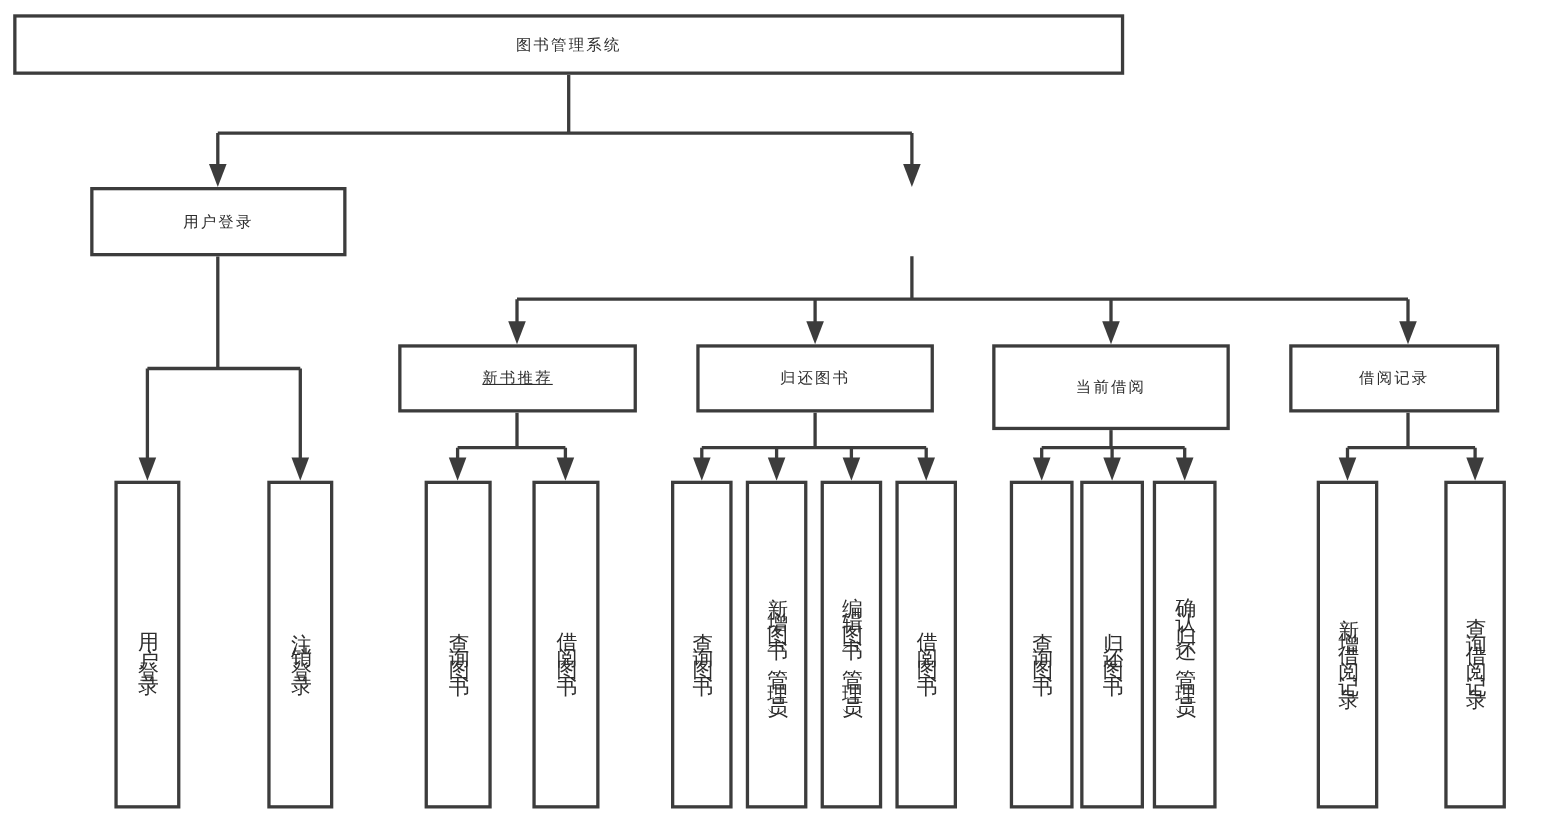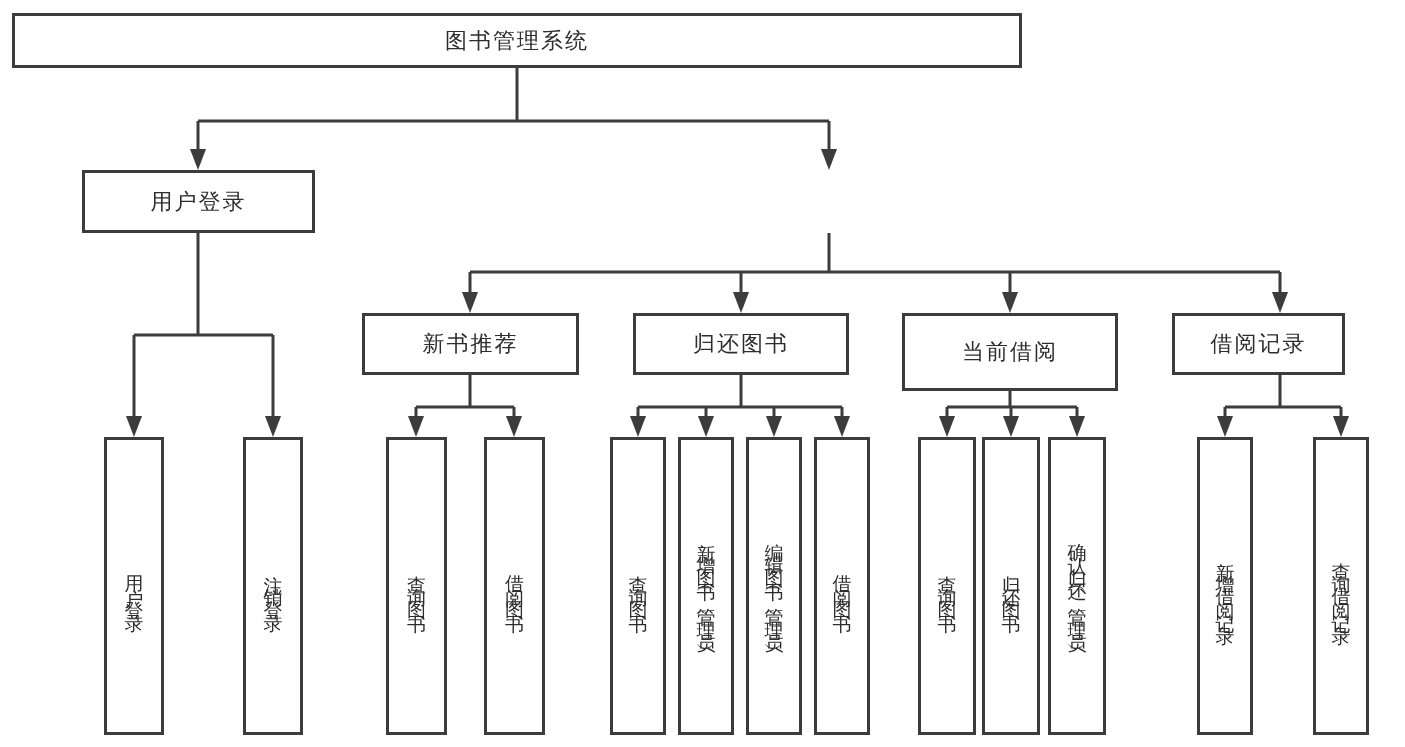--- a/index.html
+++ b/index.html
@@ -19,21 +19,21 @@
   }
   .box {
     position: absolute;
     box-sizing: border-box;
     border: 3px solid #3c3c3c;
     background: #ffffff;
     display: flex;
     align-items: center;
     justify-content: center;
     color: #2d2d2d;
-    font-size: 22px;
+    font-size: 14px;
     letter-spacing: 2px;
     z-index: 2;
     white-space: nowrap;
   }
   .vbox {
     writing-mode: vertical-rl;
     font-size: 19px;
     letter-spacing: 13px;
     white-space: normal;
   }
@@ -83,24 +83,24 @@
       <polygon points="1069,416 1085,416 1077,437"></polygon>
       <polygon points="1217,416 1233,416 1225,437"></polygon>
       <polygon points="1333,416 1349,416 1341,437"></polygon>
     </g>
   </svg>
 
   <div class="box" style="left:12px; top:13px; width:1010px; height:55px;">图书管理系统</div>
 
   <div class="box" style="left:82px; top:170px; width:233px; height:63px;">用户登录</div>
 
-  <div class="box" style="left:362px; top:313px; width:217px; height:62px;">新书推荐</div>
+  <div class="box" style="left:362px; top:313px; width:217px; height:62px;text-decoration:underline;">新书推荐</div>
   <div class="box" style="left:633px; top:313px; width:216px; height:62px;">归还图书</div>
   <div class="box" style="left:902px; top:313px; width:216px; height:78px;">当前借阅</div>
-  <div class="box" style="left:1172px; top:313px; width:173px; height:62px;">借阅记录</div>
+  <div class="box" style="left:1172px; top:313px; width:191px; height:62px;">借阅记录</div>
 
   <div class="box vbox" style="left:104px; top:437px; width:60px; height:298px;">用户登录</div>
   <div class="box vbox" style="left:243px; top:437px; width:60px; height:298px;">注销登录</div>
 
   <div class="box vbox" style="left:386px; top:437px; width:61px; height:298px;">查询图书</div>
   <div class="box vbox" style="left:484px; top:437px; width:61px; height:298px;">借阅图书</div>
 
   <div class="box vbox" style="left:610px; top:437px; width:56px; height:298px;">查询图书</div>
   <div class="box vbox" style="left:678px; top:437px; width:56px; height:298px;">新增图书（管理员）</div>
   <div class="box vbox" style="left:746px; top:437px; width:56px; height:298px;">编辑图书（管理员）</div>

